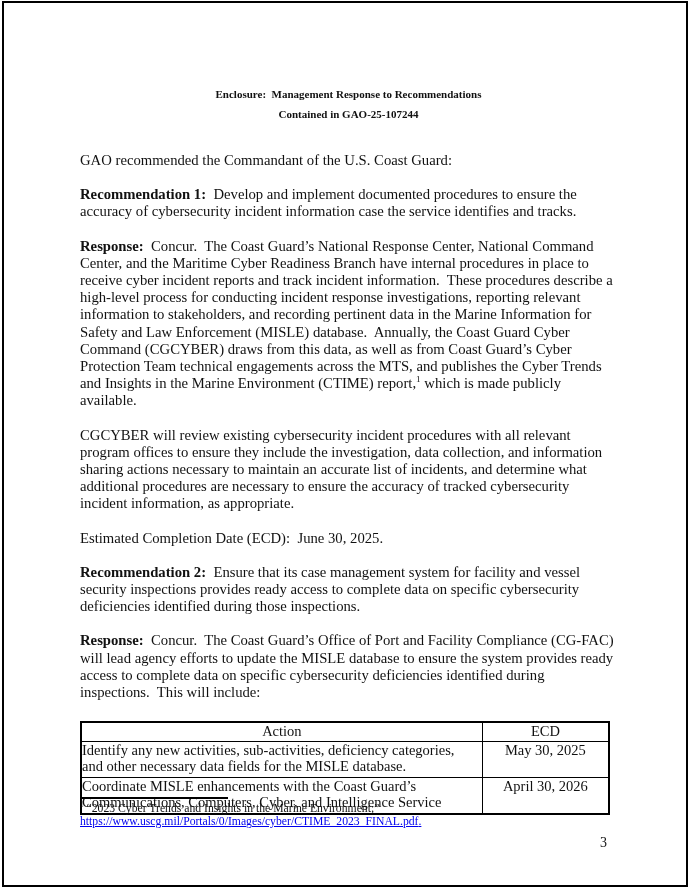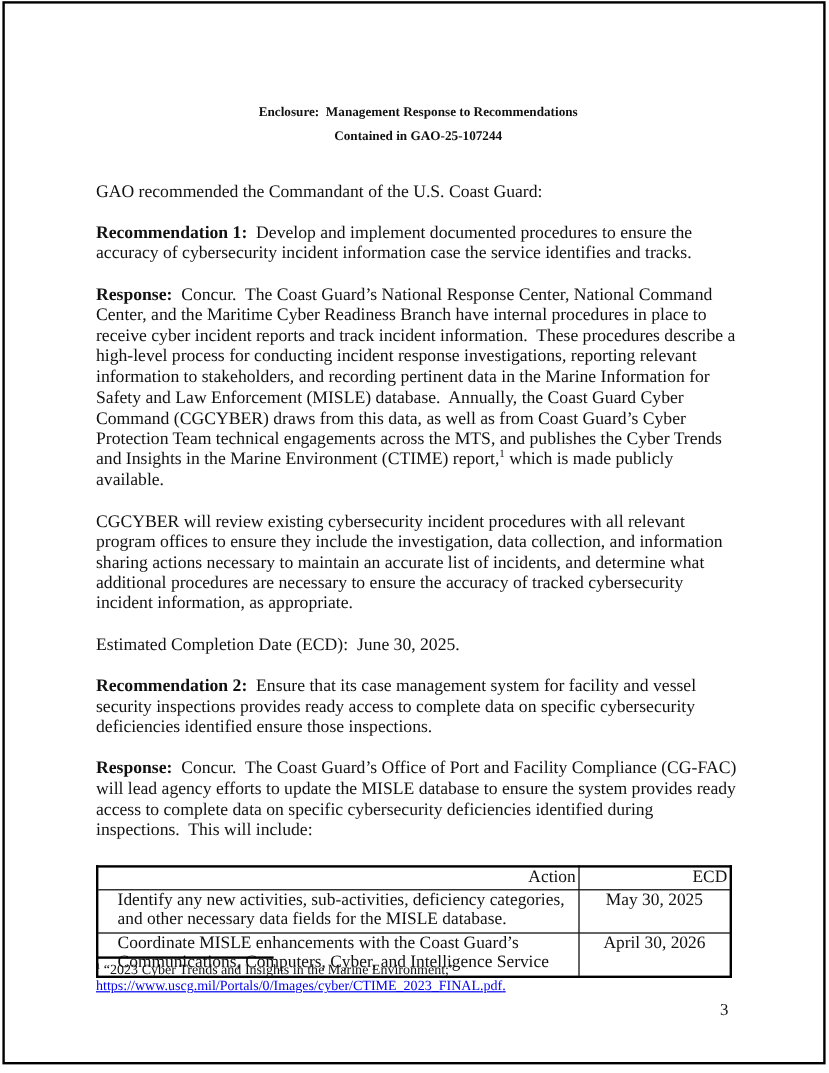--- a/index.html
+++ b/index.html
@@ -18,24 +18,24 @@
   .t{white-space:pre-wrap;}
   .doc-title{text-align:center;font-weight:bold;font-size:11px;line-height:20px;margin-bottom:28px;}
   .body-p{margin:0 0 17px 0;}
   .u{}
   b{font-weight:bold;}
   sup{font-size:0.62em;vertical-align:super;line-height:0;}
   .resp2{margin-bottom:20px;}
   table{border-collapse:collapse;width:530px;table-layout:fixed;font-size:14.5px;line-height:16.5px;}
   table{border:2px solid #000;}
   th,td{border:1px solid #000;vertical-align:top;}
-  th{font-weight:normal;text-align:right;padding:0 2px 1px 2px;margin-top:20px;}
+  th{font-weight:normal;text-align:center;padding:0 2px 1px 2px;margin-top:20px;}
   .col-action{width:76%;}
   .col-ecd{width:24%;}
-  .td-action{text-align:left;padding:0 4px 2px 16px;}
+  .td-action{text-align:left;padding:0 4px 2px 0;}
   .td-ecd{text-align:center;padding:0 2px 2px 2px;}
   .footnote{
     position:absolute;left:80px;top:797px;width:470px;
     font-size:11.7px;line-height:13.4px;
   }
   .fn-rule{width:148px;border-top:2px solid #000;margin-bottom:3px;}
   .fn-link-line{color:#0000EE;}
   .fn-link{color:#0000EE;text-decoration:underline;cursor:pointer;}
   .fn-dot{color:#0000EE;text-decoration:underline;}
   .page-number{
@@ -57,21 +57,21 @@
     <p class="body-p"><span class="t u">GAO recommended the Commandant of the U.S. Coast Guard:</span></p>
 
     <p class="body-p"><b class="t">Recommendation 1:</b><span class="t">  Develop and implement documented procedures to ensure the accuracy of cybersecurity incident information case the service identifies and tracks.</span></p>
 
     <p class="body-p"><b class="t">Response:</b><span class="t">  Concur.  The Coast Guard’s National Response Center, National Command Center, and the Maritime Cyber Readiness Branch have internal procedures in place to receive cyber incident reports and track incident information.  These procedures describe a high-level process for conducting incident response investigations, reporting relevant information to stakeholders, and recording pertinent data in the Marine Information for Safety and Law Enforcement (MISLE) database.  Annually, the Coast Guard Cyber Command (CGCYBER) draws from this data, as well as from Coast Guard’s Cyber Protection Team technical engagements across the MTS, and publishes the Cyber Trends and Insights in the Marine Environment (CTIME) report,</span><sup class="t">1</sup><span class="t"> which is made publicly available.</span></p>
 
     <p class="body-p"><span class="t">CGCYBER will review existing cybersecurity incident procedures with all relevant program offices to ensure they include the investigation, data collection, and information sharing actions necessary to maintain an accurate list of incidents, and determine what additional procedures are necessary to ensure the accuracy of tracked cybersecurity incident information, as appropriate.</span></p>
 
     <p class="body-p"><span class="t">Estimated Completion Date (ECD):  June 30, 2025.</span></p>
 
-    <p class="body-p"><b class="t">Recommendation 2:</b><span class="t">  Ensure that its case management system for facility and vessel security inspections provides ready access to complete data on specific cybersecurity deficiencies identified ensure those inspections.</span></p>
+    <p class="body-p"><b class="t">Recommendation 2:</b><span class="t">  Ensure that its case management system for facility and vessel security inspections provides ready access to complete data on specific cybersecurity deficiencies identified during those inspections.</span></p>
 
     <p class="body-p resp2"><b class="t">Response:</b><span class="t">  Concur.  The Coast Guard’s Office of Port and Facility Compliance (CG-FAC) will lead agency efforts to update the MISLE database to ensure the system provides ready access to complete data on specific cybersecurity deficiencies identified during inspections.  This will include:</span></p>
 
     <table>
       <colgroup>
           <col class="col-action">
           <col class="col-ecd">
         </colgroup>
       <thead>
         <tr>

